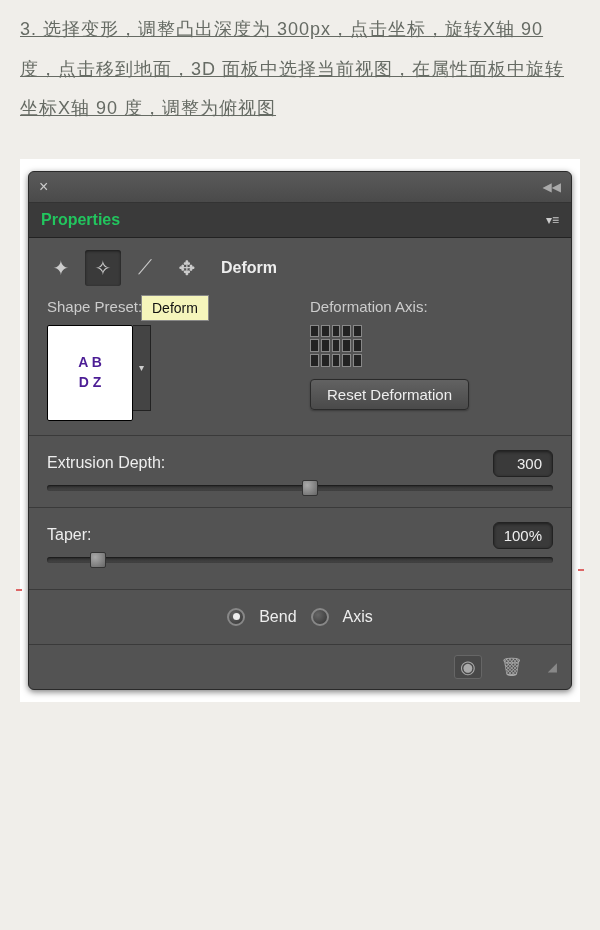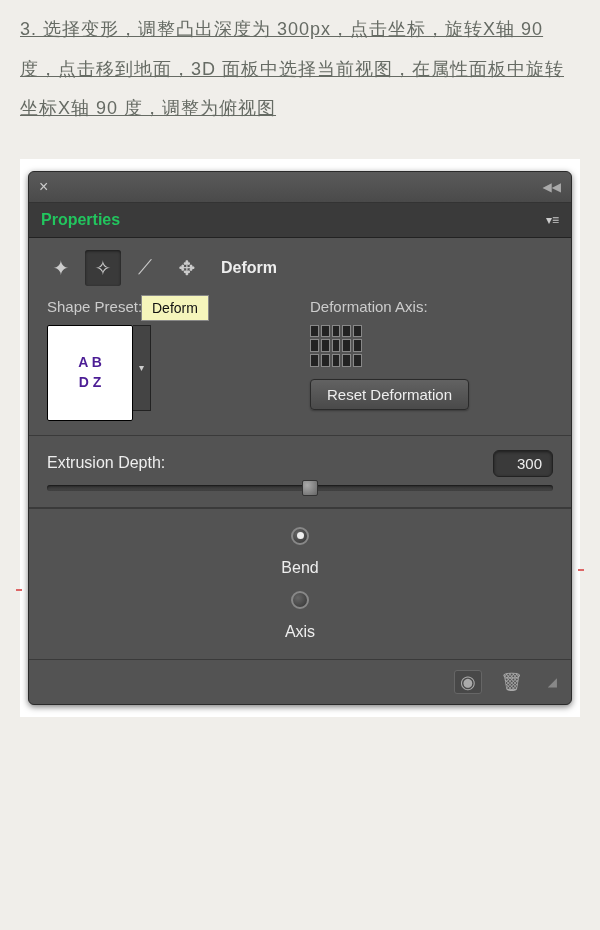--- a/index.html
+++ b/index.html
@@ -187,21 +187,20 @@
     cursor: pointer;
   }
   
   .radio-row {
     display: flex;
     justify-content: center;
     gap: 14px;
     padding: 18px 0;
     border-top: 1px solid #3a3a3a;
     align-items: center;
-    flex-direction: column;
   }
   .radio { 
     width: 18px; height: 18px; 
     border: 2px solid #888; 
     border-radius: 50%; 
     background: radial-gradient(circle at 35% 35%, #666, #333);
     display: inline-flex; align-items:center; justify-content:center;
     cursor: pointer;
   }
   .radio.checked::after {
@@ -296,20 +295,29 @@
       <div class="slider-head">
         <span class="slider-label">Extrusion Depth:</span>
         <span class="value-box">300</span>
       </div>
       <div class="slider-track">
         <div class="slider-thumb" style="left:52%"></div>
       </div>
     </div>
 
 
+    <div class="slider-section last">
+      <div class="slider-head">
+        <span class="slider-label">Taper:</span>
+        <span class="value-box">100%</span>
+      </div>
+      <div class="slider-track">
+        <div class="slider-thumb" style="left:10%"></div>
+      </div>
+    </div>
 
     <div class="radio-row">
       <span class="radio checked"></span>
       <span class="radio-label">Bend</span>
       <span class="radio"></span>
       <span class="radio-label">Axis</span>
     </div>
 
     <div class="footer">
       <span class="footer-icon boxed">◉</span>

